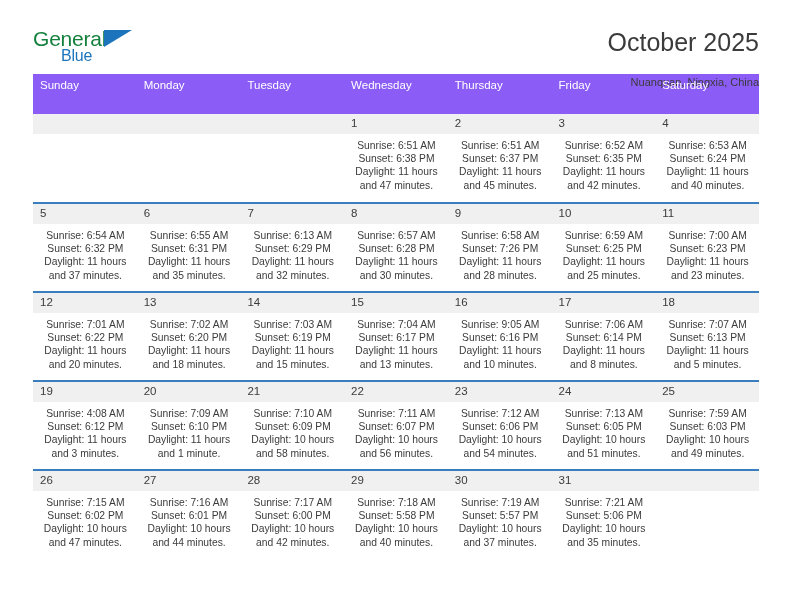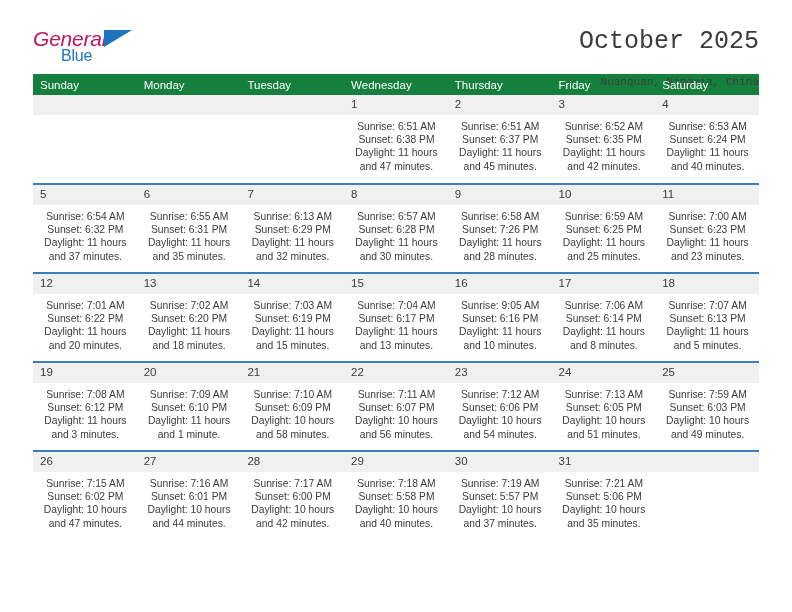--- a/index.html
+++ b/index.html
@@ -39,22 +39,21 @@
     height: 48px;
     line-height: 1;
     user-select: none;
   }
   .logo-general {
     position: absolute;
     left: 0;
     top: 2px;
     font-size: 21px;
     letter-spacing: -0.2px;
-    color: #be185d;
-    font-style: italic;
+    color: #15803d;
   }
   .logo-tri {
     position: absolute;
     left: 71px;
     top: 4px;
     width: 0;
     height: 0;
     border-left: 28px solid #1c75bc;
     border-bottom: 17px solid transparent;
   }
@@ -63,21 +62,20 @@
     left: 28px;
     top: 22px;
     font-size: 16px;
     color: #1c75bc;
     letter-spacing: -0.2px;
   }
 
   .titles {
     text-align: right;
     padding-top: 1px;
-    font-family: Liberation Mono, monospace;
   }
   .cal-title {
     font-size: 25px;
     color: #3b3b3b;
     font-weight: 400;
     line-height: 30px;
     white-space: nowrap;
   }
   .cal-subtitle {
     font-size: 11px;
@@ -87,26 +85,26 @@
     white-space: nowrap;
   }
 
   
   .calendar {
     width: 726px;
     border-collapse: collapse;
     table-layout: fixed;
   }
   .calendar th {
-    background: #15803d;
+    background: #8b5cf6;
     color: #ffffff;
     font-weight: normal;
     font-size: 11.5px;
     text-align: left;
-    padding: 5px 0 4px 7px;
+    padding: 5px 0 23px 7px;
     border: none;
   }
   .calendar td {
     width: 103.71px;
     height: 89px;
     vertical-align: top;
     padding: 0;
     border: none;
     border-top: 2px solid #3a7ebf;
     background: #ffffff;
@@ -338,21 +336,21 @@
               <div>Sunset: 6:13 PM</div>
               <div>Daylight: 11 hours</div>
               <div>and 5 minutes.</div>
             </div>
           </td>
         </tr>
         <tr class="week">
           <td>
             <div class="daynum">19</div>
             <div class="details">
-              <div>Sunrise: 7:08 AM</div>
+              <div>Sunrise: 4:08 AM</div>
               <div>Sunset: 6:12 PM</div>
               <div>Daylight: 11 hours</div>
               <div>and 3 minutes.</div>
             </div>
           </td>
           <td>
             <div class="daynum">20</div>
             <div class="details">
               <div>Sunrise: 7:09 AM</div>
               <div>Sunset: 6:10 PM</div>

